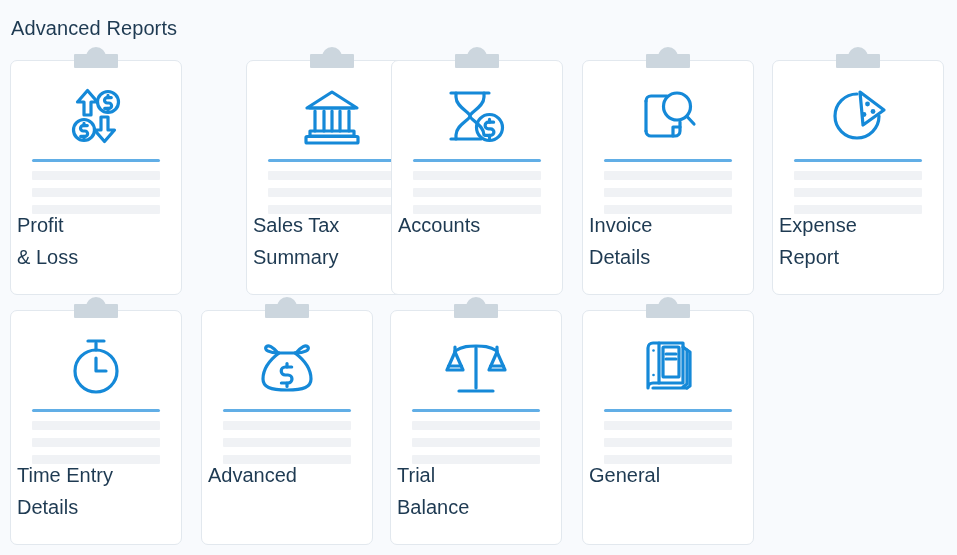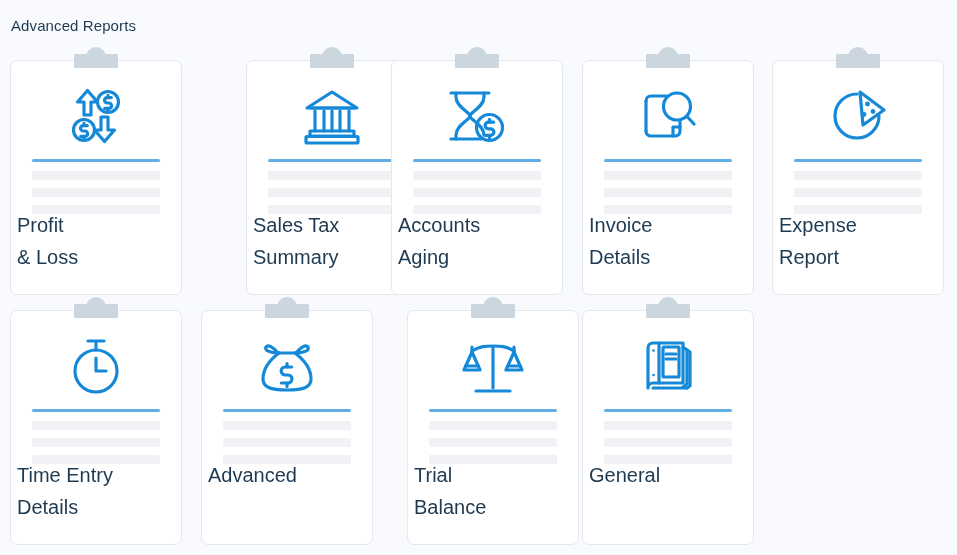--- a/index.html
+++ b/index.html
@@ -8,21 +8,21 @@
     overflow: hidden;
   }
   body {
     background: #f8fafd;
     font-family: "Liberation Sans", sans-serif;
     -webkit-font-smoothing: antialiased;
   }
   #page-title {
     position: absolute;
     left: 11px; top: 17px;
-    font-size: 15px;
+    font-size: 20px;
     color: #1e3a52;
     letter-spacing: 0.1px;
     white-space: nowrap;
   }
   #cards-grid {
     position: absolute;
     left: 0; top: 60px;
     width: 957px;
   }
   .report-card {
@@ -169,21 +169,20 @@
   </svg>
       </div>
       <div class="divider-blue"></div>
       <div class="skeleton-lines">
         <div class="skeleton-line"></div>
         <div class="skeleton-line"></div>
         <div class="skeleton-line"></div>
       </div>
       <div class="card-label">
         <span class="lbl-line">Accounts</span>
-        <span class="lbl-line">Aging</span>
       </div>
     </div>
     <div class="report-card" style="left: 582px; top: 0px; padding-left: 44px;">
       <div class="card-clip"></div>
       <div class="card-icon">
         <svg width="62" height="62" viewBox="0 0 62 62" fill="none" stroke="#1589d8" stroke-width="3.2" stroke-linejoin="round" stroke-linecap="round">
     <path d="M9 16 a5 5 0 0 1 5 -5 h16"></path>
     <path d="M9 16 v30"></path>
     <path d="M9 46 a5 5 0 0 0 5 5 h24 a5 5 0 0 0 5 -5 v-9"></path>
     <path d="M36 51 v-9 h7"></path>
@@ -260,21 +259,21 @@
       <div class="divider-blue"></div>
       <div class="skeleton-lines">
         <div class="skeleton-line"></div>
         <div class="skeleton-line"></div>
         <div class="skeleton-line"></div>
       </div>
       <div class="card-label">
         <span class="lbl-line">Advanced</span>
       </div>
     </div>
-    <div class="report-card" style="left: 407px; top: 250px;">
+    <div class="report-card" style="left: 390px; top: 250px;">
       <div class="card-clip"></div>
       <div class="card-icon">
         <svg width="62" height="62" viewBox="0 0 62 62" fill="none" stroke="#1589d8" stroke-width="3.2" stroke-linejoin="round" stroke-linecap="round">
     <path d="M31 13 v40"></path>
     <path d="M14 56 h34"></path>
     <path d="M10 16 c8 -5 14 -5 21 -5 c7 0 13 0 21 5"></path>
     <path d="M10 12 v5 M52 12 v5"></path>
     <path d="M10 17 L2 35 h16 Z"></path>
     <path d="M52 17 L44 35 h16 Z"></path>
     <path d="M3.5 31 h13 M45.5 31 h13"></path>

